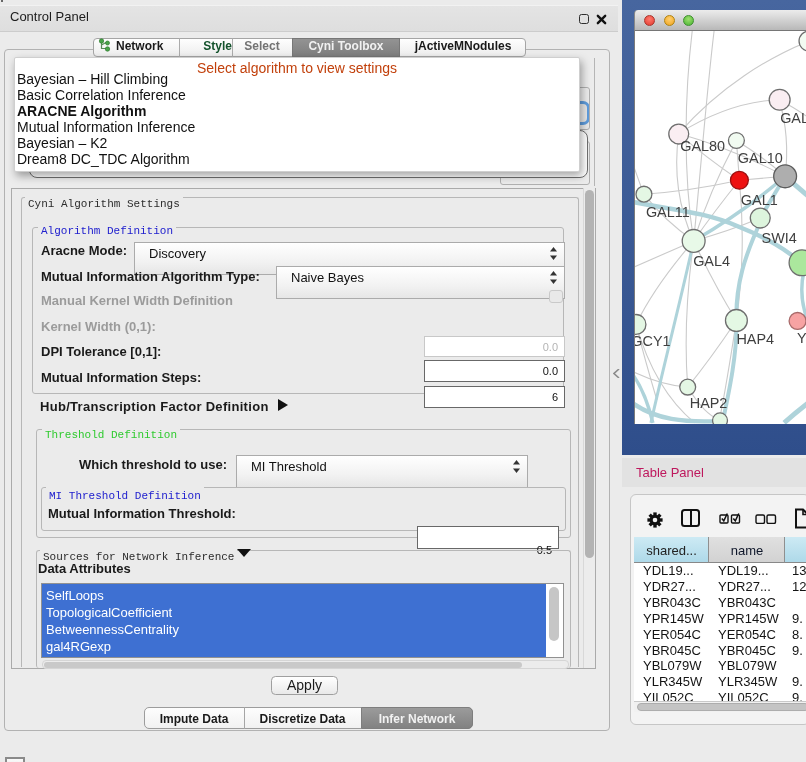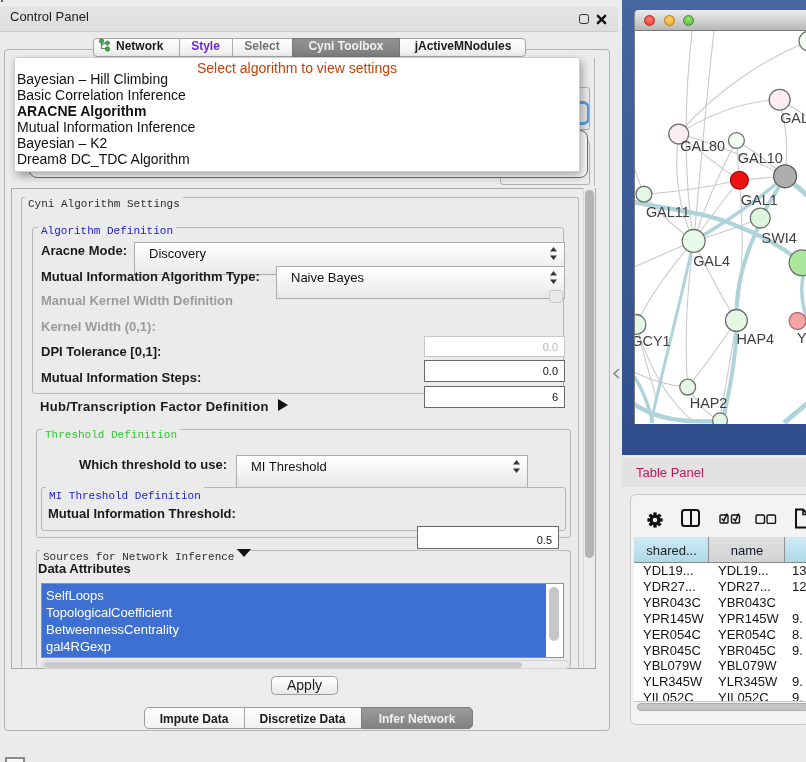--- a/index.html
+++ b/index.html
@@ -37,21 +37,21 @@
 <div class="abs" style="left:179px;top:38px;width:1px;height:19px;background:#ababab;"></div>
 <div class="abs" style="left:232px;top:38px;width:1px;height:19px;background:#ababab;"></div>
 <div class="abs" style="left:292px;top:38px;width:108px;height:19px;background:linear-gradient(#939393,#7e7e7e);border:1px solid #777;"></div>
 <svg class="abs" style="left:98px;top:38px;" width="13" height="14" viewBox="0 0 13 14">
  <path d="M3.5 4 L3.5 10.5 L9 10.5 M3.5 7 L8 4.5" stroke="#5a8a5a" stroke-width="1.2" fill="none"></path>
  <circle cx="3.5" cy="3" r="2.2" fill="#4aa34a" stroke="#2e7d2e" stroke-width="0.7"></circle>
  <circle cx="9.5" cy="5" r="2" fill="#4aa34a" stroke="#2e7d2e" stroke-width="0.7"></circle>
  <circle cx="9.5" cy="11" r="2.2" fill="#4aa34a" stroke="#2e7d2e" stroke-width="0.7"></circle>
 </svg>
 <div class="abs bold" style="left:116px;top:38.5px;font-size:12px;color:#1a1a1a;">Network</div>
-<div class="abs bold" style="left:179px;top:38.5px;width:53px;text-align:center;font-size:12px;color:#6d28d9;">Style</div>
+<div class="abs bold" style="left:179px;top:38.5px;width:53px;text-align:right;font-size:12px;color:#14532d;">Style</div>
 <div class="abs bold" style="left:232px;top:38.5px;width:60px;text-align:center;font-size:12px;color:#737373;">Select</div>
 <div class="abs bold" style="left:292px;top:38.5px;width:108px;text-align:center;font-size:12px;color:#f1f1f1;">Cyni Toolbox</div>
 <div class="abs bold" style="left:400px;top:38.5px;width:126px;text-align:center;font-size:12px;color:#1a1a1a;">jActiveMNodules</div>
 
 <div class="abs" style="left:560px;top:101px;width:30px;height:24px;border:3px solid #5f9ddd;border-radius:7px;background:#e8e8e8;"></div>
 <div class="abs" style="left:500px;top:87px;width:90px;height:43px;border:1px solid #b0b0b0;border-radius:3px;"></div>
 <div class="abs" style="left:500px;top:141px;width:90px;height:44px;border:1px solid #b0b0b0;border-radius:3px;"></div>
 <div class="abs" style="left:29px;top:130px;width:559px;height:48px;border:1.5px solid #6f6f6f;border-radius:8px;background:#fff;"></div>
 <div class="abs" style="left:80px;top:157px;font-size:14px;color:#d9d9d9;">inferred set to default mode</div>
 <div class="abs" style="left:594px;top:58px;width:1px;height:128px;background:#b5b5b5;"></div>
@@ -118,21 +118,21 @@
       <path d="M4.5 0 L8 4.5 L1 4.5 Z" fill="#333"></path>
       <path d="M4.5 13 L8 8.5 L1 8.5 Z" fill="#333"></path>
     </svg>
   </div>
 
 <div class="grp" style="left:41px;top:487px;width:525px;height:44px;"></div>
 <div class="gtitle" style="left:46px;top:482px;color:#2020ce;">MI Threshold Definition</div>
 
 <div class="lbl" style="left:48px;top:505.5px;">Mutual Information Threshold:</div>
 <div class="field fen" style="left:417px;top:506px;width:142px;height:23px;">
-    <span style="top:7px;text-align:right;">0.5</span>
+    <span style="top:17px;text-align:right;">0.5</span>
   </div>
 
 <div class="grp" style="left:36px;top:550px;width:535px;height:118px;border-bottom:none;"></div>
 <div class="gtitle" style="left:40px;top:543px;">Sources for Network Inference</div>
 <svg class="abs" style="left:236px;top:548px;" width="16" height="10" viewBox="0 0 16 10">
     <path d="M1 1 L15 1 L8 9 Z" fill="#111"></path>
   </svg>
 
 <div class="lbl" style="left:38px;top:561px;">Data Attributes</div>
 

